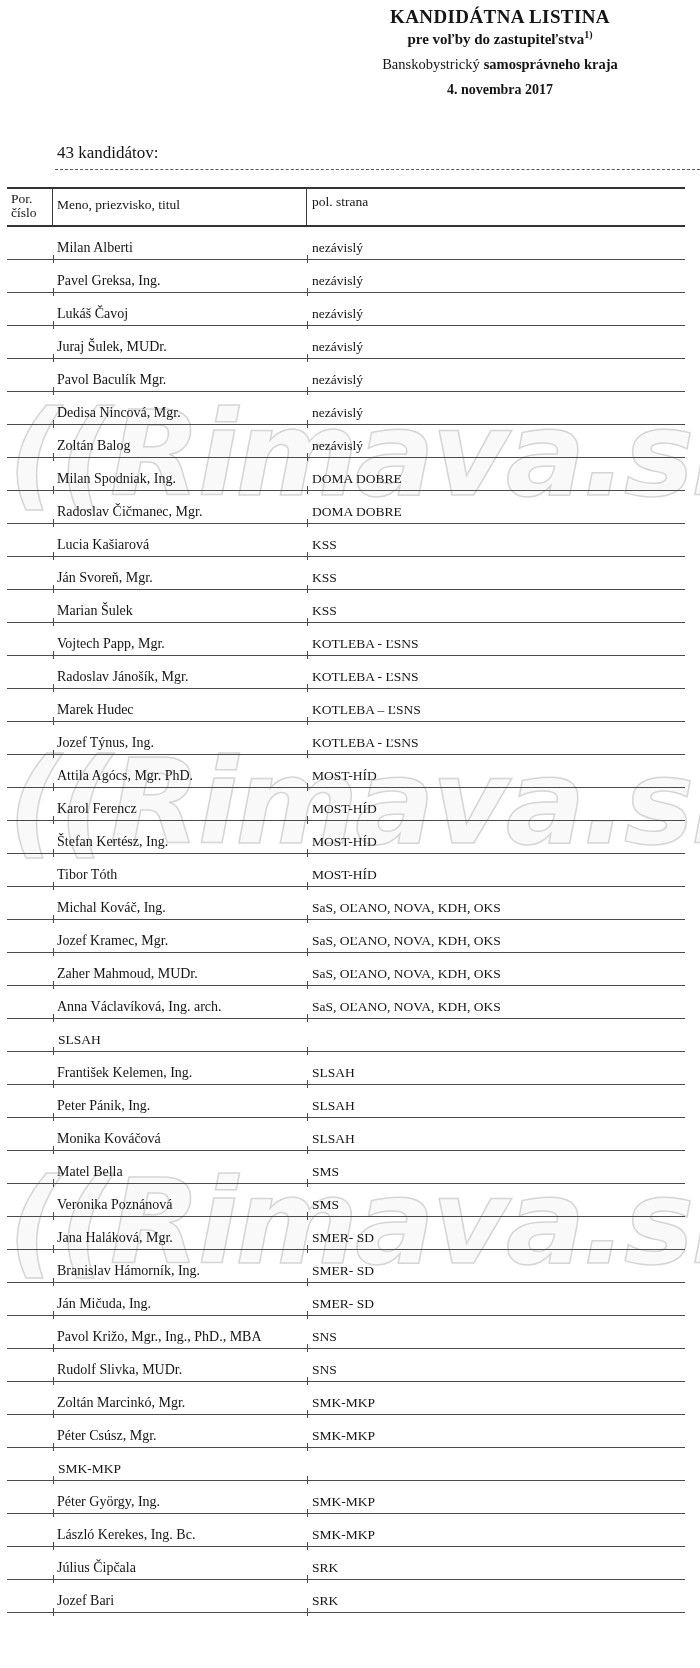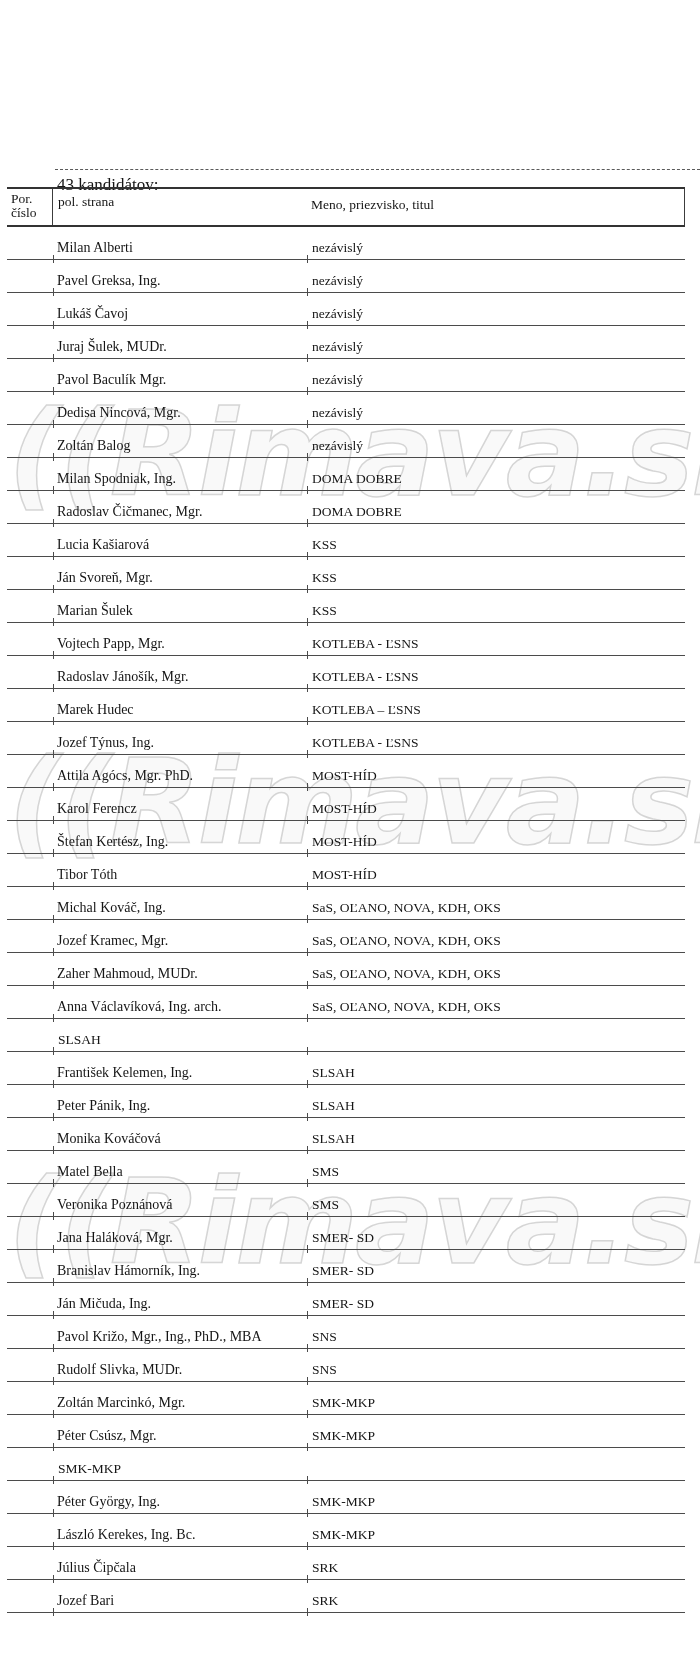--- a/index.html
+++ b/index.html
@@ -71,21 +71,20 @@
     margin-top:10px;
   }
   
   .count-line{
     position:absolute;
     top:143px;
     left:57px;
     font-size:17px;
     line-height:19px;
     z-index:2;
-    margin-top:32px;
   }
   .count-underline{
     position:absolute;
     top:169px;
     left:55px;
     width:645px;
     height:0;
     border-top:1px dashed #5a5a5a;
     z-index:2;
   }
@@ -155,32 +154,38 @@
 </style>
 </head>
 <body>
 
 <div class="page">
 
   <div class="watermark wm1">((Rimava.sk</div>
   <div class="watermark wm2">((Rimava.sk</div>
   <div class="watermark wm3">((Rimava.sk</div>
 
+  <div class="doc-header">
+    <div class="doc-title">KANDIDÁTNA LISTINA</div>
+    <div class="doc-subtitle"><span>pre voľby do zastupiteľstva</span><sup>1)</sup></div>
+    <div class="doc-region"><span class="region-prefix">Banskobystrický</span><span class="region-bold">samosprávneho kraja</span></div>
+    <div class="doc-date">4. novembra 2017</div>
+  </div>
 
   <div class="count-line">43 kandidátov:</div>
   <div class="count-underline"></div>
 
   <div class="ctable">
     <div class="thead">
       <div class="th c1">
         <span>Por.</span>
         <span>číslo</span>
       </div>
+      <div class="th c2">Meno, priezvisko, titul</div>
       <div class="th c3">pol. strana</div>
-      <div class="th c2">Meno, priezvisko, titul</div>
     </div>
     <div class="tbody" id="rows">
         <div class="trow">
           <div class="td c1"></div>
           <div class="td c2">Milan Alberti</div>
           <div class="td c3">nezávislý</div>
         </div>
         <div class="trow">
           <div class="td c1"></div>
           <div class="td c2">Pavel Greksa, Ing.</div>

